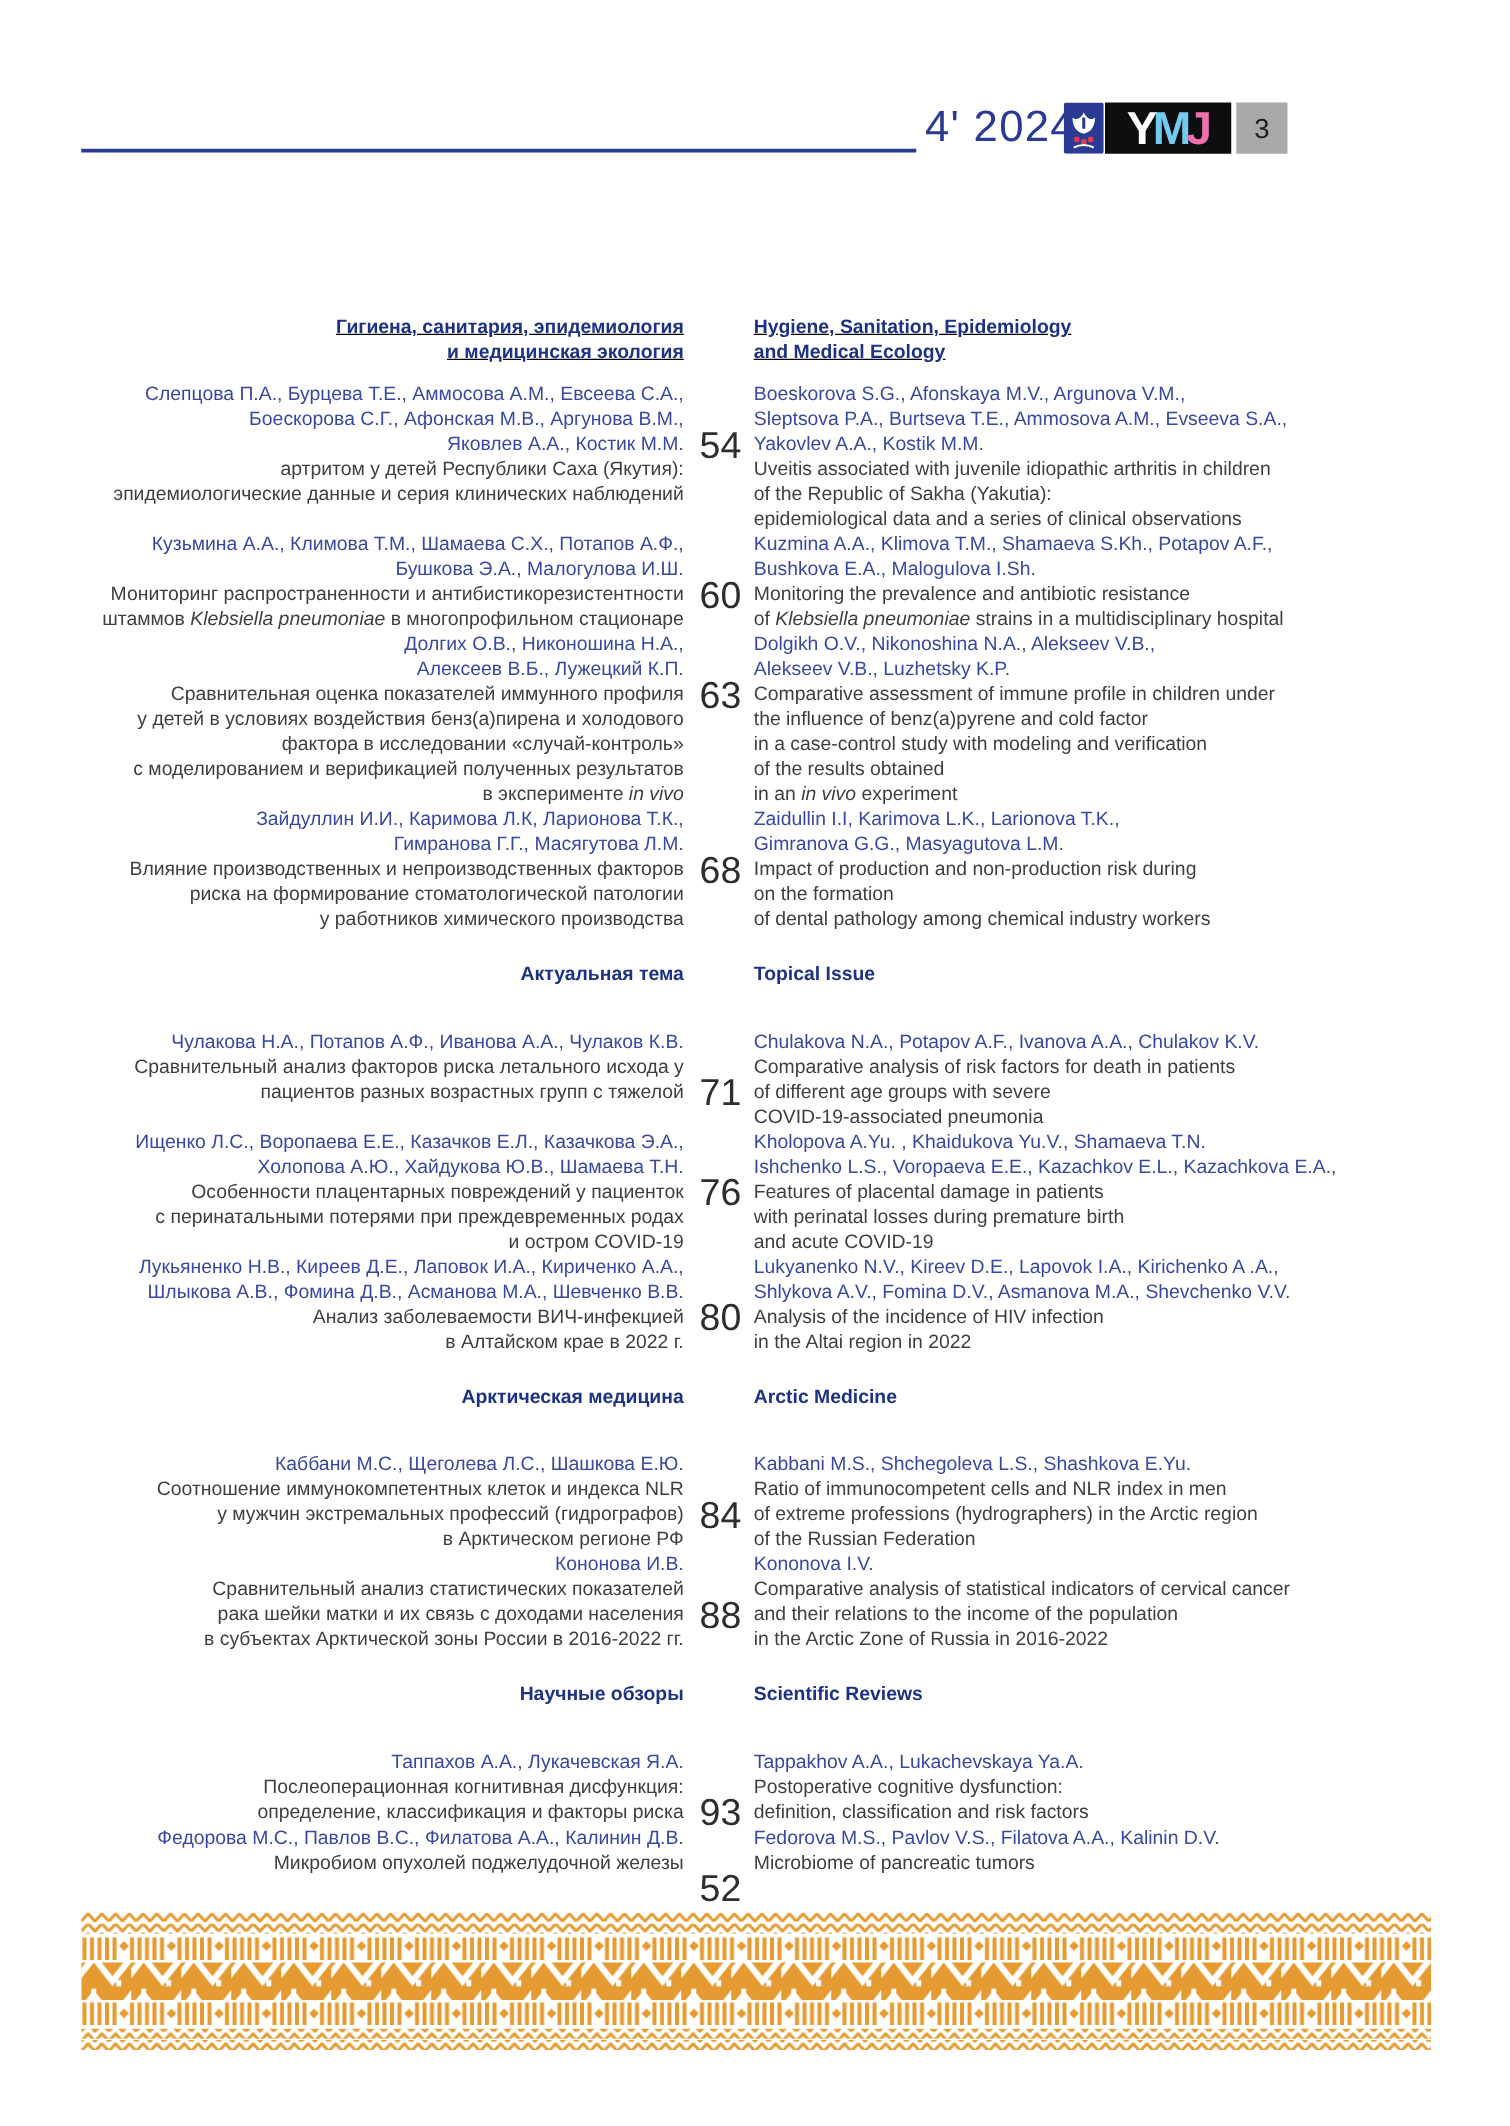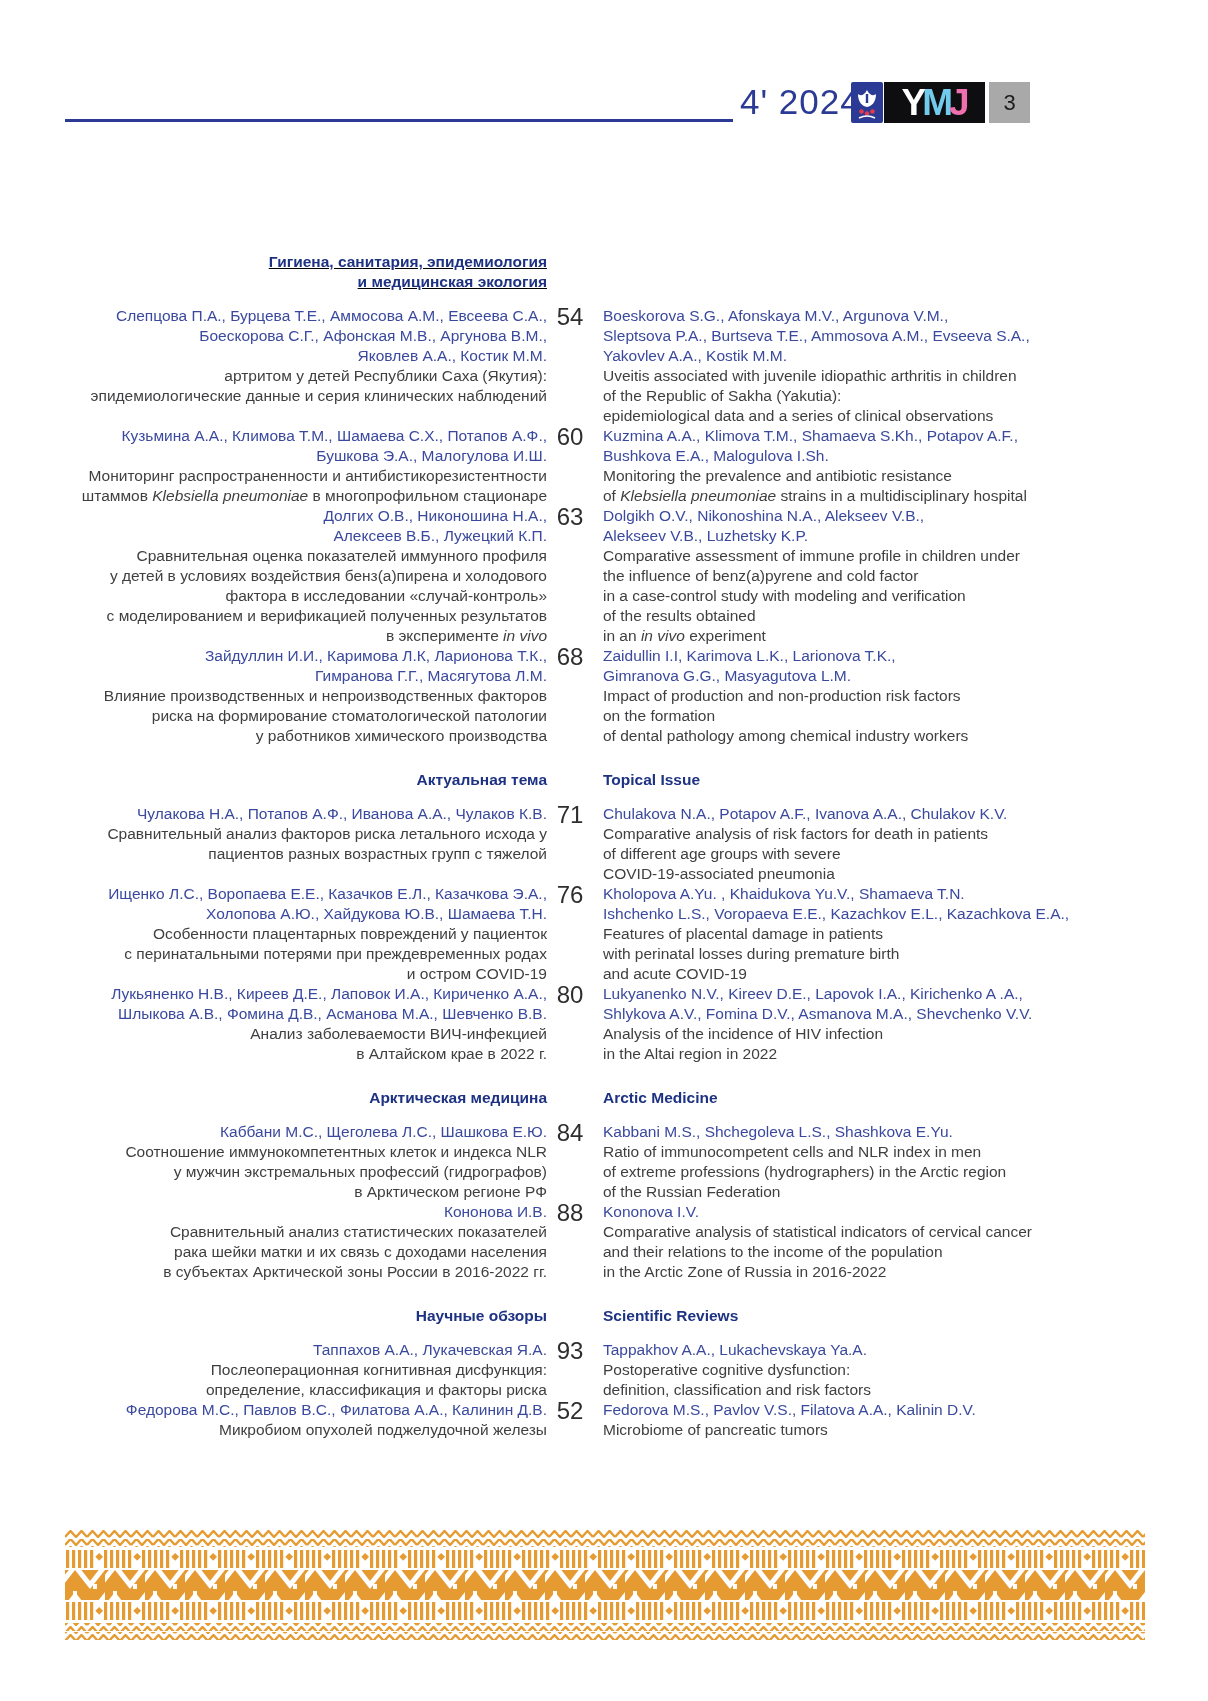--- a/index.html
+++ b/index.html
@@ -33,22 +33,23 @@
     font-size: 22px; color: #1d1d1f;
   }
   
   #toc { position: absolute; left: 42px; top: 252px; width: 1104px; }
   .toc-row { display: grid; grid-template-columns: 505px 46px 1fr; }
   .toc-row.heading-row { margin: 24px 0 14px 0; }
   .toc-row.heading-row:first-child { margin-top: 0; text-decoration: underline; }
   .cell-ru { text-align: right; }
   .cell-en { text-align: left; padding-left: 10px; }
   .cell-num {
-    text-align: center; font-size: 24px; line-height: 21px; color: #2e2e31;
+    text-align: right; font-size: 30px; line-height: 21px; color: #2e2e31;
     padding-top: 0px;
+    margin-top: 40px;
   }
   .ln { font-size: 15.5px; line-height: 20px; white-space: nowrap; color: #3f3f41; }
   .ln.authors { color: #3a499e; }
   .heading-row .ln { font-weight: bold; color: #1d3282; }
   .it { font-style: italic; }
   
   .ornament { position: absolute; left: 65px; top: 1530px; width: 1080px; height: 110px; }
 </style>
 </head>
 <body>
@@ -76,20 +77,24 @@
 
 <div class="page-number-box">3</div>
 
 <div id="toc">
     <div class="toc-row heading-row">
       <div class="cell-ru">
         <div class="ln ">Гигиена, санитария, эпидемиология</div>
         <div class="ln ">и медицинская экология</div>
       </div>
       <div class="cell-num"></div>
+      <div class="cell-en">
+        <div class="ln ">Hygiene, Sanitation, Epidemiology</div>
+        <div class="ln ">and Medical Ecology</div>
+      </div>
     </div>
     <div class="toc-row">
       <div class="cell-ru">
         <div class="ln authors">Слепцова П.А., Бурцева Т.Е., Аммосова А.М., Евсеева С.А.,</div>
         <div class="ln authors">Боескорова С.Г., Афонская М.В., Аргунова В.М.,</div>
         <div class="ln authors">Яковлев А.А., Костик М.М.</div>
         <div class="ln title">артритом у детей Республики Саха (Якутия):</div>
         <div class="ln title">эпидемиологические данные и серия клинических наблюдений</div>
       </div>
       <div class="cell-num">54</div>
@@ -143,21 +148,21 @@
         <div class="ln authors">Зайдуллин И.И., Каримова Л.К, Ларионова Т.К.,</div>
         <div class="ln authors">Гимранова Г.Г., Масягутова Л.М.</div>
         <div class="ln title">Влияние производственных и непроизводственных факторов</div>
         <div class="ln title">риска на формирование стоматологической патологии</div>
         <div class="ln title">у работников химического производства</div>
       </div>
       <div class="cell-num">68</div>
       <div class="cell-en">
         <div class="ln authors">Zaidullin I.I, Karimova L.K., Larionova T.K.,</div>
         <div class="ln authors">Gimranova G.G., Masyagutova L.M.</div>
-        <div class="ln title">Impact of production and non-production risk factors</div>
+        <div class="ln title">Impact of production and non-production risk during</div>
         <div class="ln title">on the formation</div>
         <div class="ln title">of dental pathology among chemical industry workers</div>
       </div>
     </div>
     <div class="toc-row heading-row">
       <div class="cell-ru">
         <div class="ln ">Актуальная тема</div>
       </div>
       <div class="cell-num"></div>
       <div class="cell-en">

